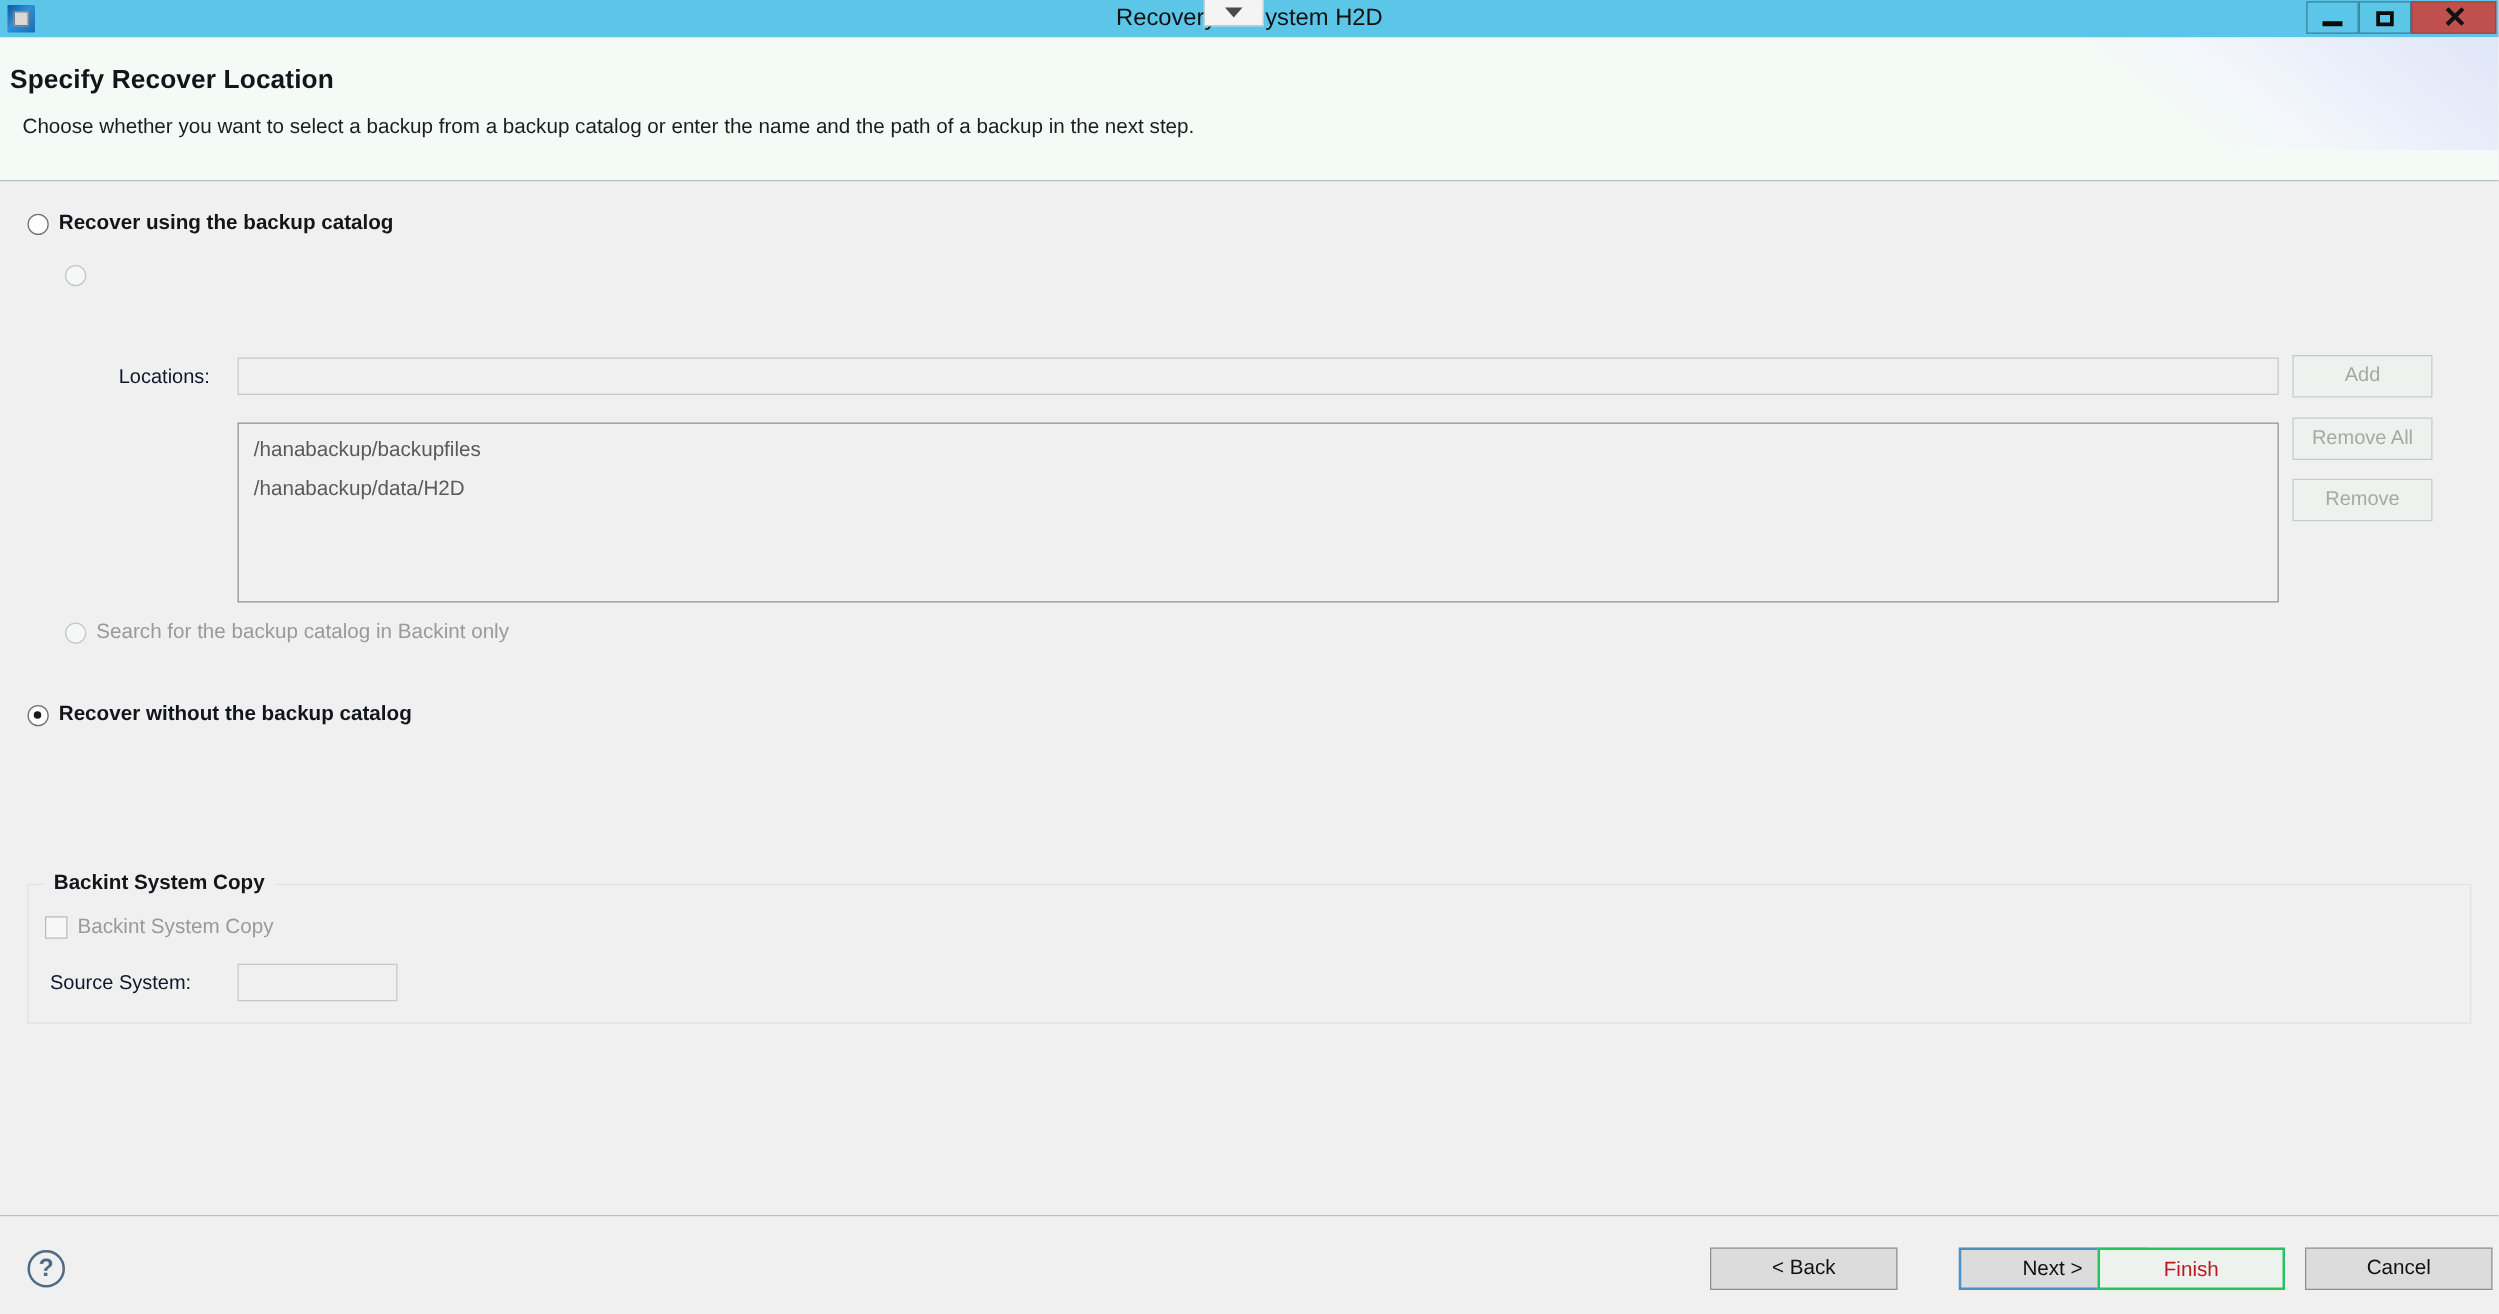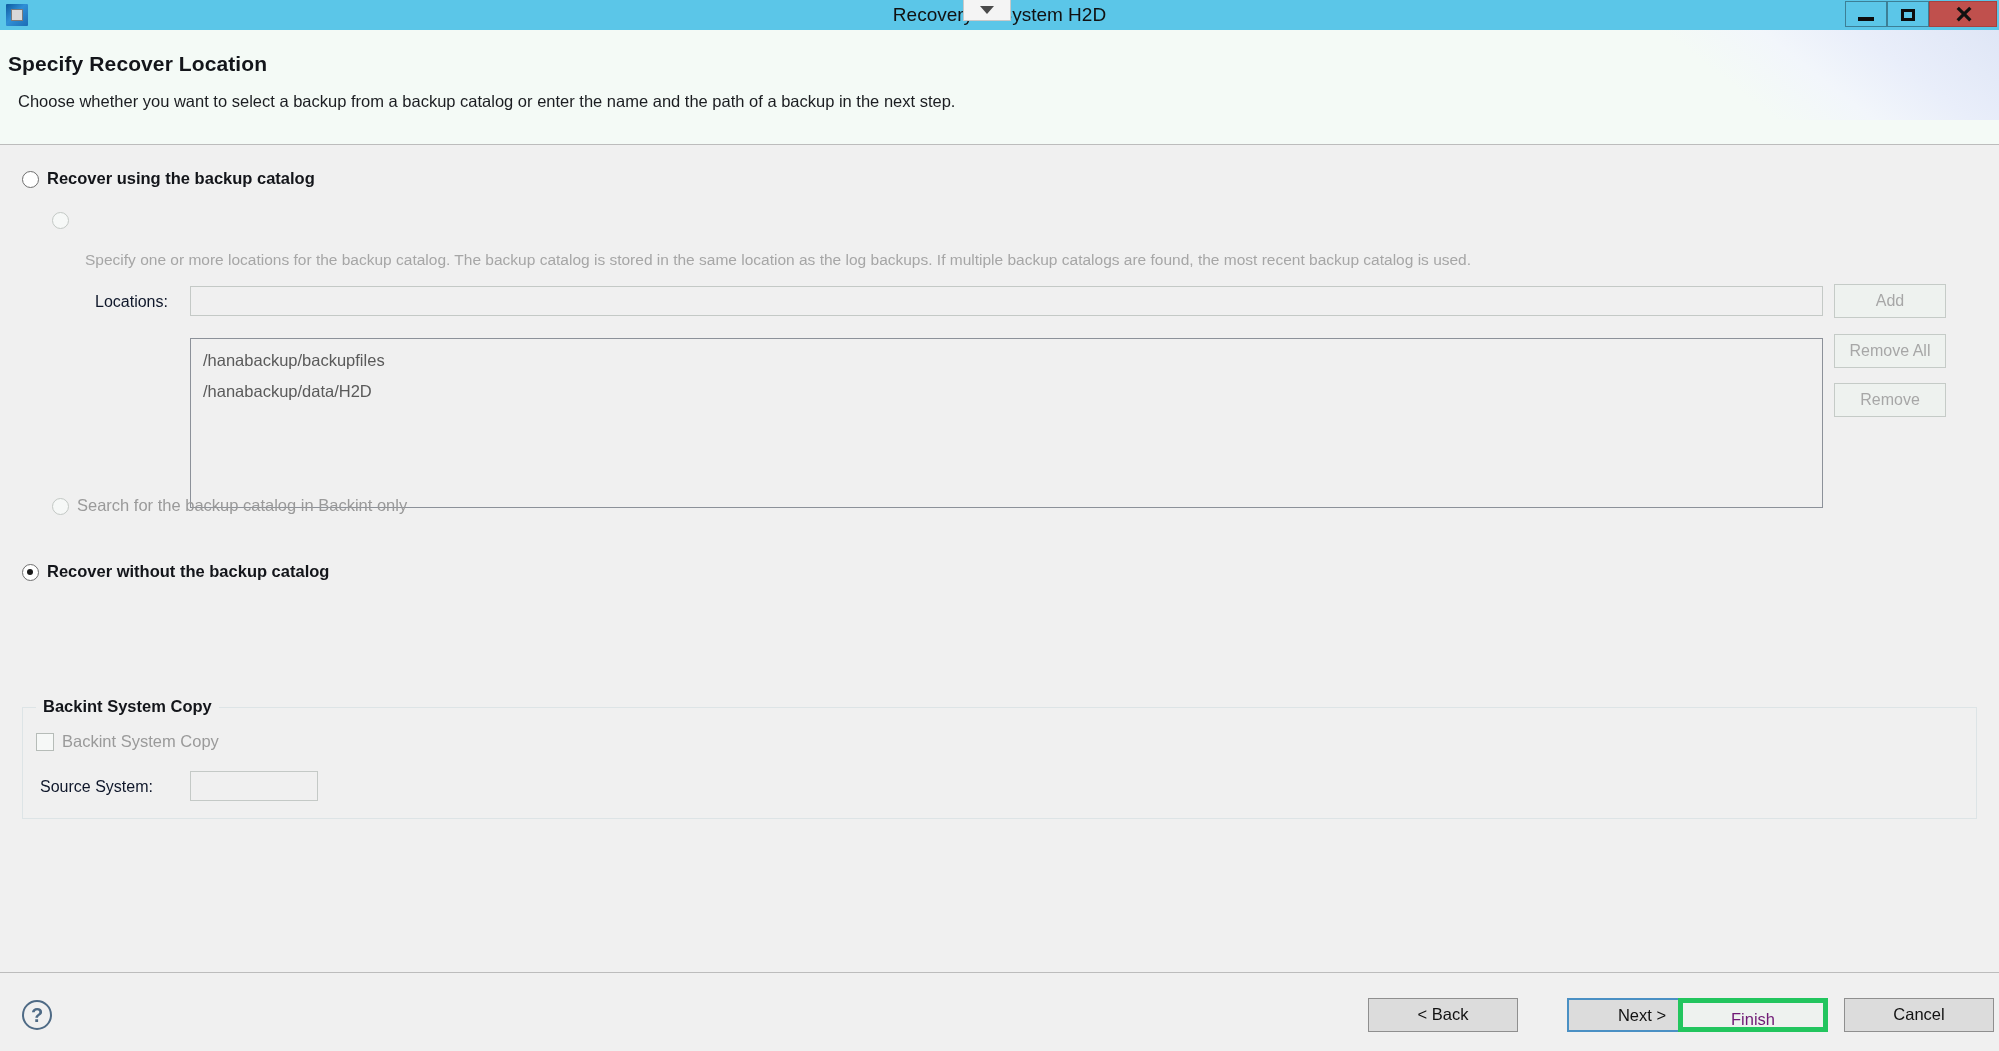--- a/index.html
+++ b/index.html
@@ -213,21 +213,21 @@
     position: absolute;
     background: #f0f0f0;
     border: 1px solid #c4c9c6;
     box-sizing: border-box;
   }
 
   
   #locations-list {
     position: absolute;
     left: 190px; top: 192px;
-    width: 1633px; height: 170px;
+    width: 1633px; height: 144px;
     background: #f0f0f0;
     border: 1.4px solid #8c9199;
     box-sizing: border-box;
     overflow: hidden;
   }
   .list-item {
     position: absolute;
     left: 12px;
     font-size: 16.5px;
     color: #5a5a5a;
@@ -315,22 +315,22 @@
     line-height: 31px;
     cursor: default;
   }
   .foot-btn.focused {
     border: 2px solid #4a90c4;
     line-height: 30px;
     margin-left: 44px;
   }
   .foot-btn.disabled {
     background: #eef2ef;
-    border: 5px solid #22c55e;
-    color: #701a75;
+    border: 2px solid #22c55e;
+    color: #b91c1c;
     line-height: 32px;
   }
   #foot-back   { left: 1368px; }
   #foot-next   { left: 1523px; }
   #foot-finish { left: 1678px; }
   #foot-cancel { left: 1833px; margin-left: 11px; }
 </style>
 </head>
 <body>
 
@@ -351,21 +351,20 @@
     <div id="header-desc">Choose whether you want to select a backup from a backup catalog or enter the name and the path of a backup in the next step.</div>
   </div>
 
   <div id="body">
 
     <div class="radio" style="left:22px; top:25px;"></div>
     <div class="radio-label bold" style="left:47px; top:23px;">Recover using the backup catalog</div>
 
     <div class="radio disabled" style="left:52px; top:66px;"></div>
 
-    <div class="helptext" style="left:85px; top:105px;">Specify one or more locations for the backup catalog. The backup catalog is stored in the same location as the log backups. If multiple backup catalogs are found, the most recent backup catalog is used.</div>
 
     <div class="fieldlabel" style="left:95px; top:147px;">Locations:</div>
     <div class="textinput" style="left:190px; top:140px; width:1633px; height:30px;"></div>
 
     <div id="locations-list">
       <div class="list-item" style="top:12px;">/hanabackup/backupfiles</div>
       <div class="list-item" style="top:43px;">/hanabackup/data/H2D</div>
     </div>
 
     <div class="side-btn" style="top:138px;">Add</div>

